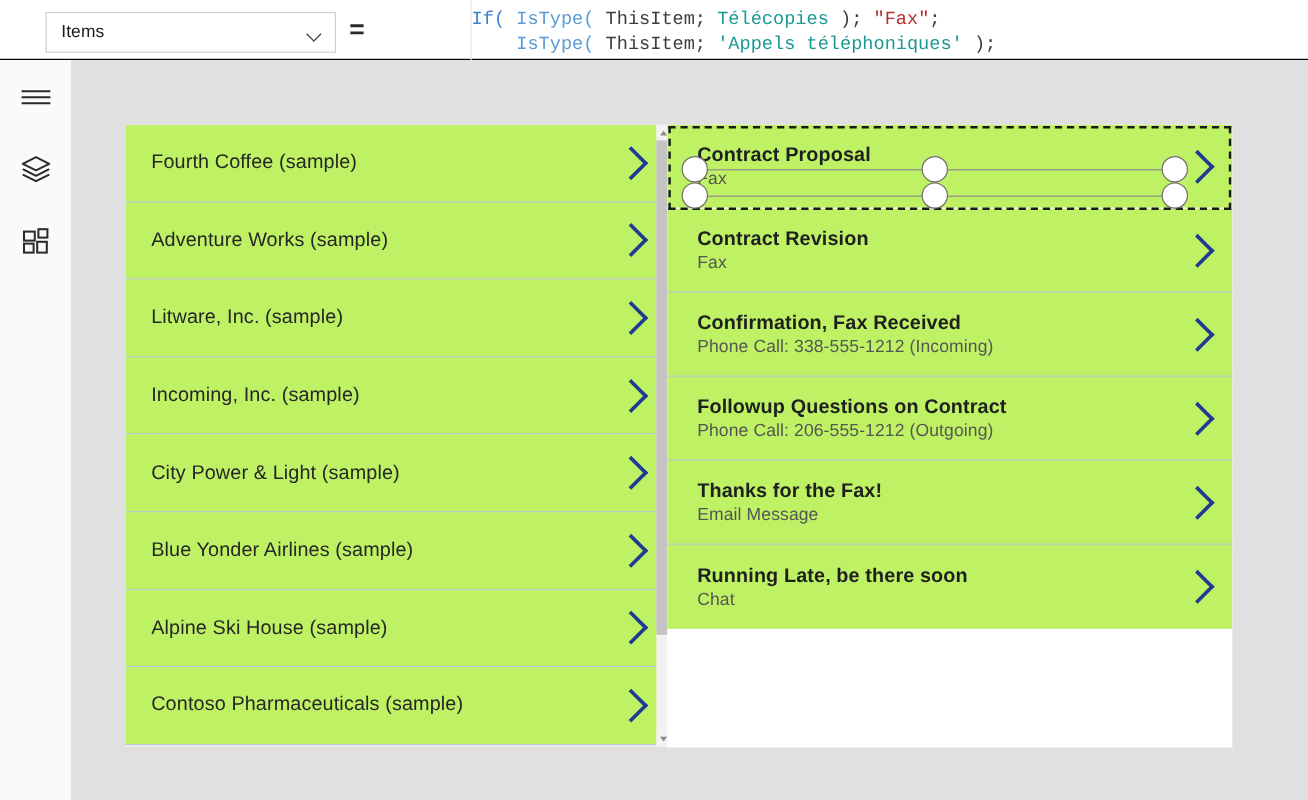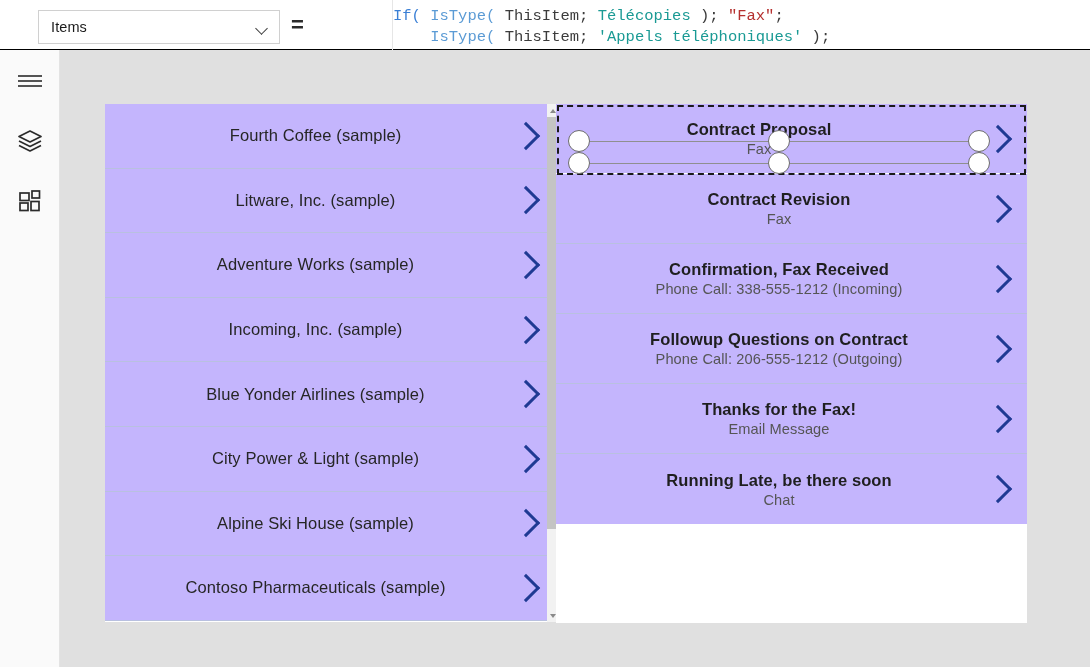--- a/index.html
+++ b/index.html
@@ -85,22 +85,21 @@
     position:absolute; background:#ffffff; overflow:hidden;
   }
   .gal-left  { left:105px; top:104px; width:452px; height:518px; }
   .gal-right { left:556px; top:104px; width:471px; height:519px; }
 
   .gitem {
     position:relative; width:100%;
     display:flex; align-items:center;
     padding:0 18px 0 21px;
     border-bottom:1.6px solid #b9c0e0;
-    background:#c4b5fd;
-    text-align:center;
+    background:#bef264;
   }
   .gal-left .gitem { height:64.6px; }
   .gal-right .gitem { height:70px; padding:0 16px 0 25px; }
   .gal-right .gitem:last-of-type { border-bottom:none; }
 
   .gtext { flex:1; min-width:0; }
   .gtitle-1 {
     font-size:16.5px; color:#262626; letter-spacing:.1px;
     white-space:nowrap; overflow:hidden; text-overflow:ellipsis;
   }
@@ -232,45 +231,45 @@
 
   <div class="gal gal-left" id="left-gallery">
       <div class="gitem">
         <div class="gtext">
           <div class="gtitle-1">Fourth Coffee (sample)</div>
         </div>
         <div class="chev-r"></div>
       </div>
       <div class="gitem">
         <div class="gtext">
+          <div class="gtitle-1">Adventure Works (sample)</div>
+        </div>
+        <div class="chev-r"></div>
+      </div>
+      <div class="gitem">
+        <div class="gtext">
           <div class="gtitle-1">Litware, Inc. (sample)</div>
         </div>
         <div class="chev-r"></div>
       </div>
       <div class="gitem">
         <div class="gtext">
-          <div class="gtitle-1">Adventure Works (sample)</div>
-        </div>
-        <div class="chev-r"></div>
-      </div>
-      <div class="gitem">
-        <div class="gtext">
           <div class="gtitle-1">Incoming, Inc. (sample)</div>
         </div>
         <div class="chev-r"></div>
       </div>
       <div class="gitem">
         <div class="gtext">
+          <div class="gtitle-1">City Power &amp; Light (sample)</div>
+        </div>
+        <div class="chev-r"></div>
+      </div>
+      <div class="gitem">
+        <div class="gtext">
           <div class="gtitle-1">Blue Yonder Airlines (sample)</div>
-        </div>
-        <div class="chev-r"></div>
-      </div>
-      <div class="gitem">
-        <div class="gtext">
-          <div class="gtitle-1">City Power &amp; Light (sample)</div>
         </div>
         <div class="chev-r"></div>
       </div>
       <div class="gitem">
         <div class="gtext">
           <div class="gtitle-1">Alpine Ski House (sample)</div>
         </div>
         <div class="chev-r"></div>
       </div>
       <div class="gitem">

